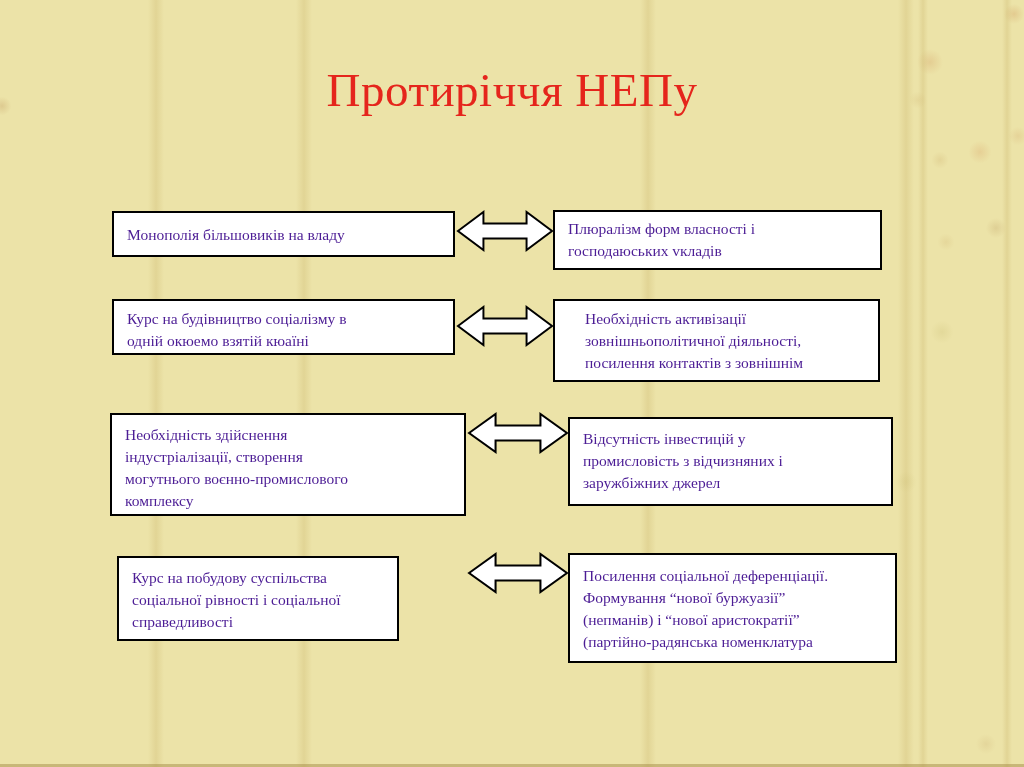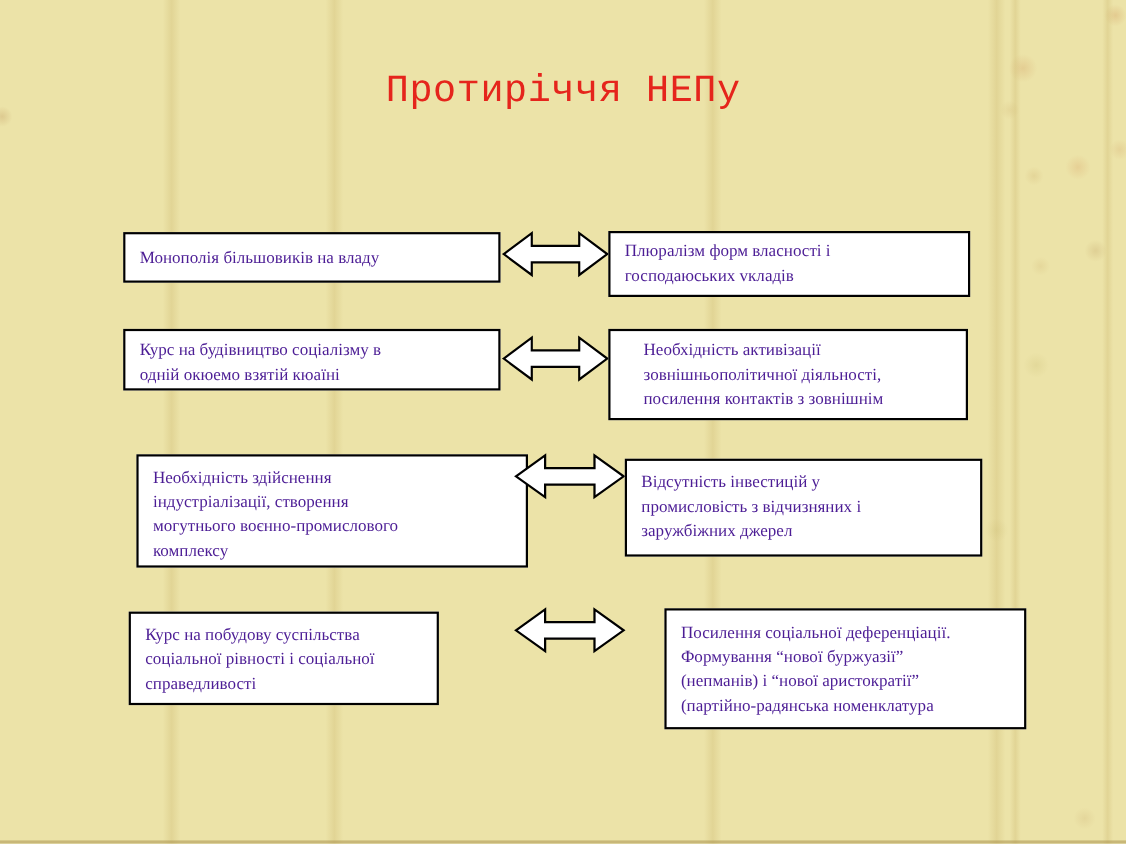--- a/index.html
+++ b/index.html
@@ -32,43 +32,43 @@
     background: linear-gradient(90deg, rgba(198,175,100,0), rgba(198,175,100,.28) 50%, rgba(198,175,100,0));
   }
   .s1{left:148px;} .s2{left:296px;} .s3{left:640px;} .s4{left:898px;} .s5{left:918px; width:10px;} .s6{left:1002px; width:10px;}
   .bottom-edge {
     position:absolute; left:0; bottom:0; width:1024px; height:3px;
     background: rgba(172,148,80,.55); pointer-events:none;
   }
 
   .title {
     position:absolute; left:0; top:62px; width:1024px; text-align:center;
-    font-family:Liberation Mono, monospace;
-    font-size:35px; line-height:1.2; font-weight:500;
+    font-family:Liberation Serif, serif;
+    font-size:47px; line-height:1.2; font-weight:500;
     color: var(--accent, #e5251c); letter-spacing:0.5px;
   }
 
   .box {
     position:absolute; box-sizing:border-box;
     background: var(--box-bg, #fff);
     border: 2px solid var(--box-border, #000);
     color:#4c1d95;
     font-size:15.5px; line-height:22px;
     padding:9px 8px 4px 13px;
     white-space:pre-line;
   }
 
   .b1l { left:112px; top:211px; width:343px; height:46px; padding-top:11px; }
   .b1r { left:553px; top:210px; width:329px; height:60px; padding-top:6px; }
   .b2l { left:112px; top:299px; width:343px; height:56px; padding-top:7px; }
   .b2r { left:553px; top:299px; width:327px; height:83px; padding-top:7px;padding-left:30px; }
-  .b3l { left:124px; top:413px; width:356px; height:103px; }
+  .b3l { left:110px; top:413px; width:356px; height:103px; }
   .b3r { left:568px; top:417px; width:325px; height:89px; }
   .b4l { left:117px; top:556px; width:282px; height:85px; }
-  .b4r { left:568px; top:553px; width:329px; height:110px; padding-top:10px;margin-left:36px; }
+  .b4r { left:568px; top:553px; width:329px; height:110px; padding-top:10px; }
 
   .arrow { position:absolute; pointer-events:none; }
   .a1 { left:456px; top:208px; width:98px;  height:46px; }
   .a2 { left:456px; top:303px; width:98px;  height:46px; }
   .a3 { left:467px; top:410px; width:102px; height:46px; }
   .a4 { left:467px; top:550px; width:102px; height:46px; }
   .arrow svg { display:block; width:100%; height:100%; }
 </style>
 </head>
 <body>

